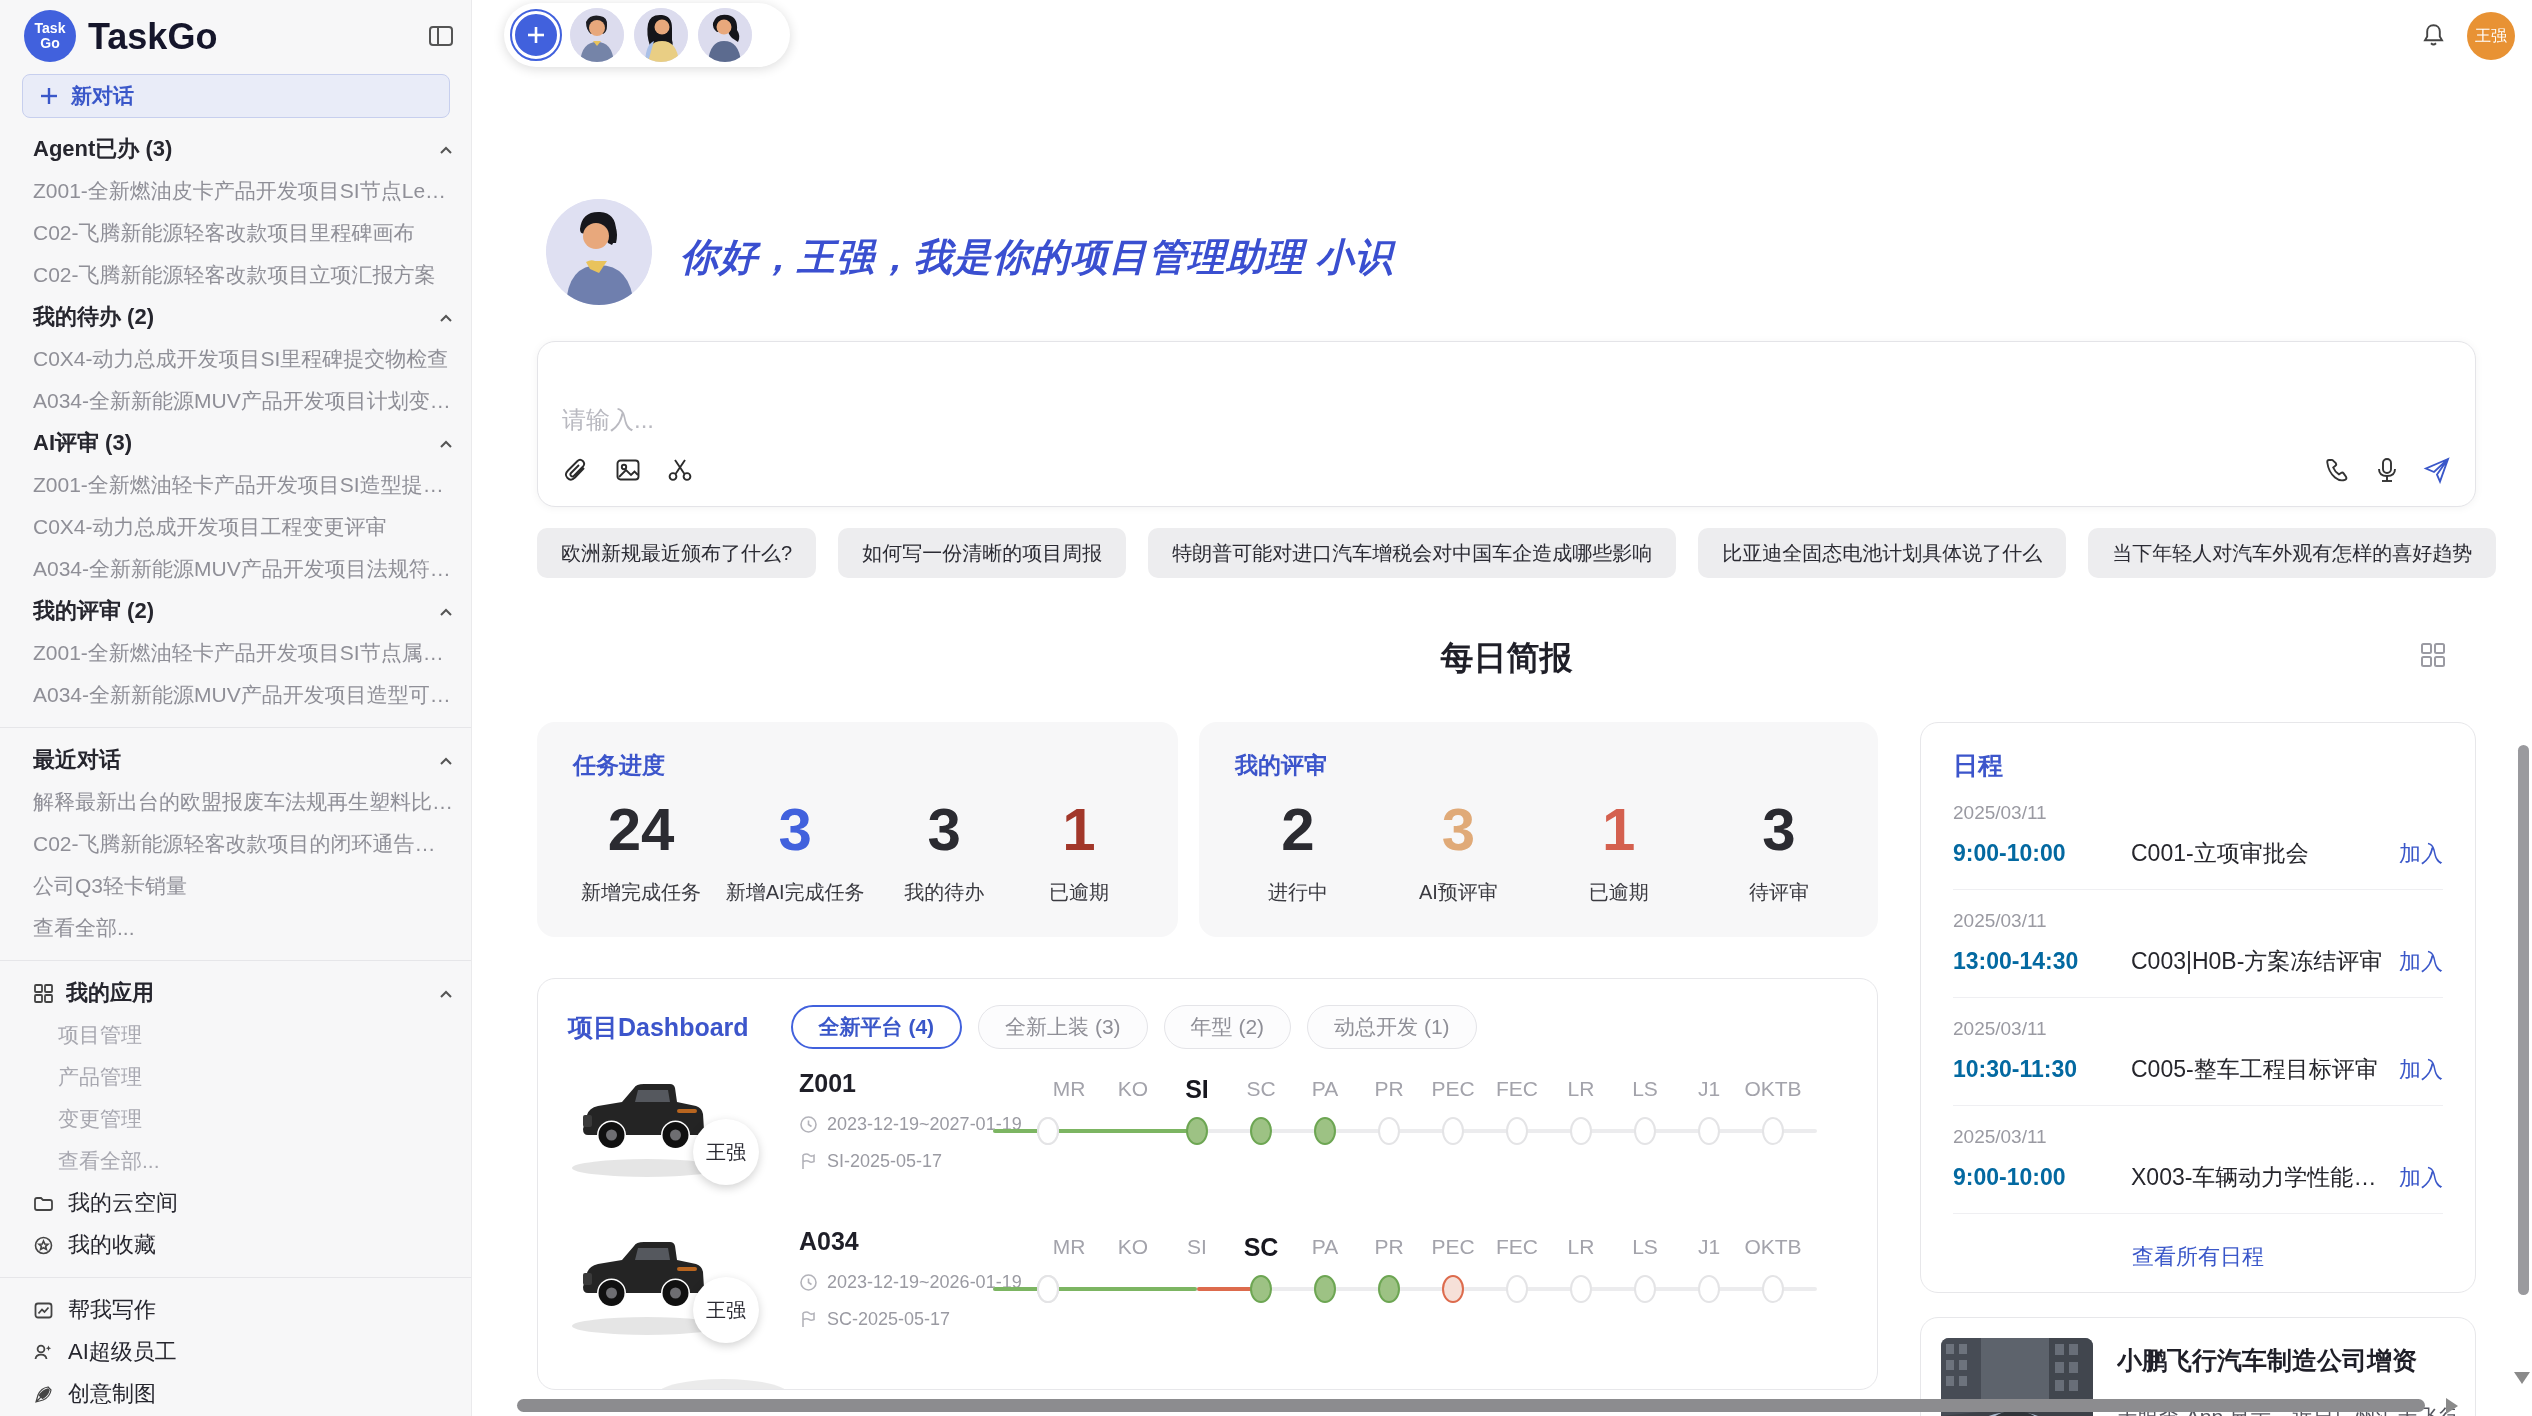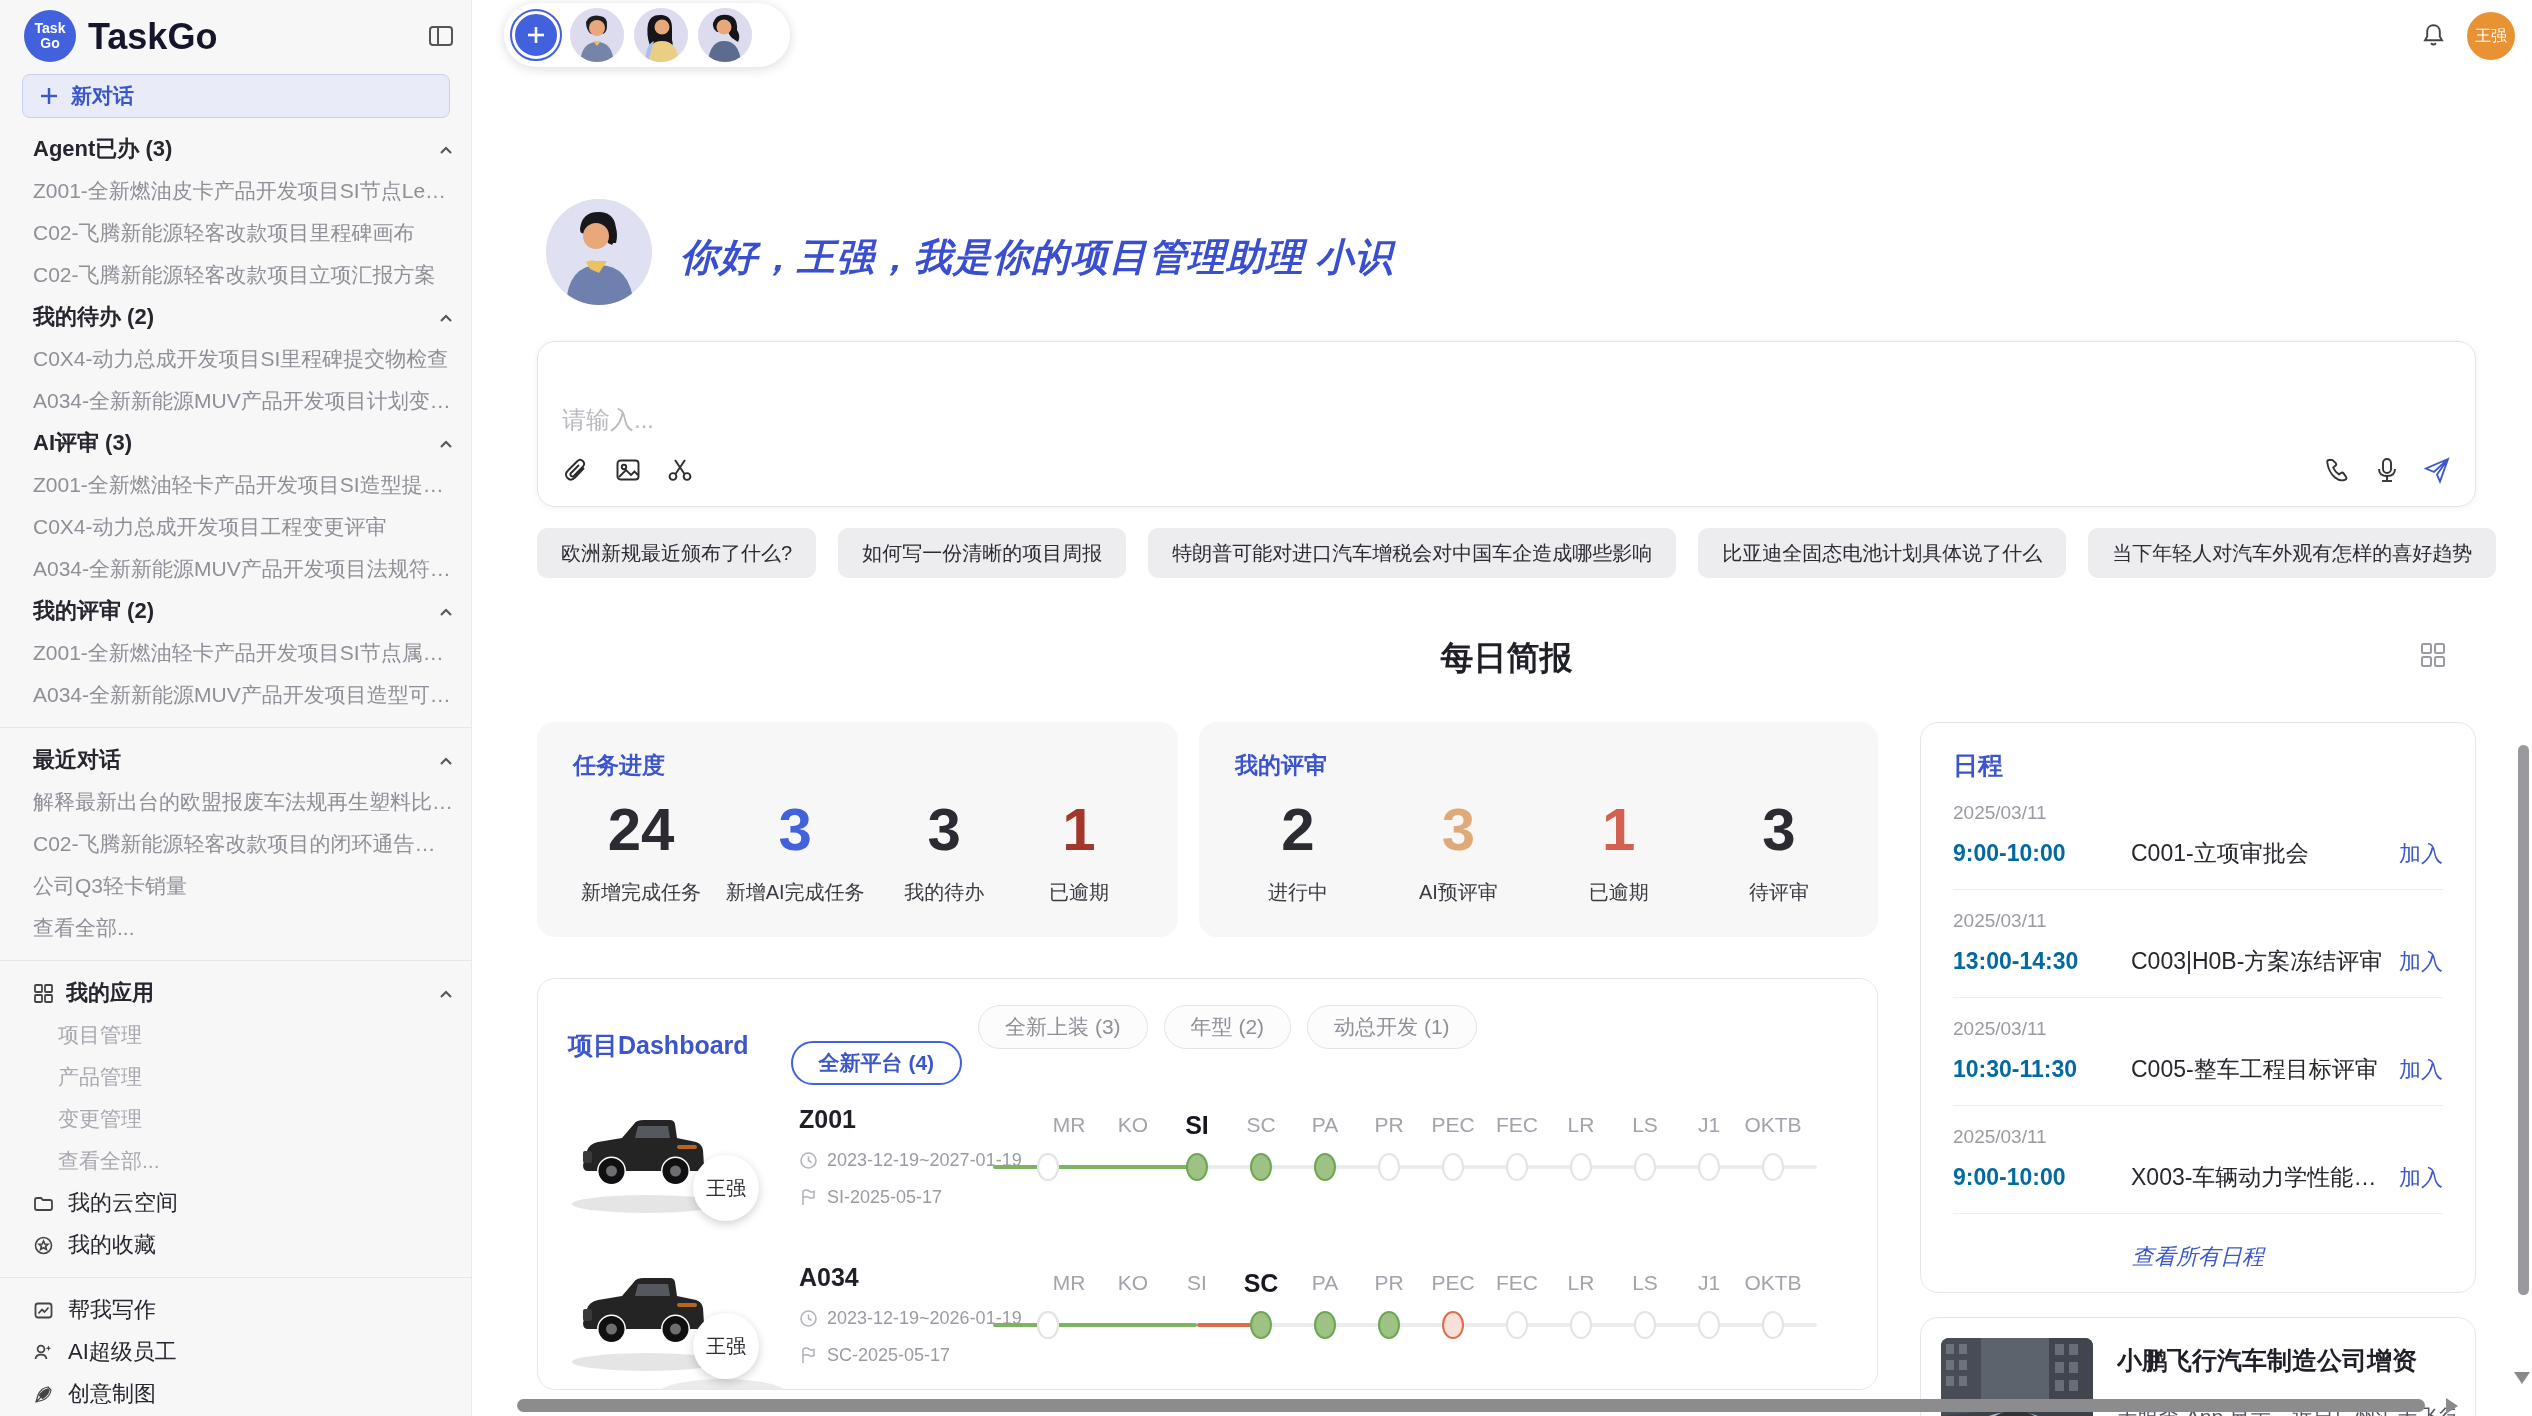--- a/index.html
+++ b/index.html
@@ -78,21 +78,21 @@
   .c-tan { color:#e0aa78; } .c-coral { color:#d4604f; }
 
   
   .dash-card { position:absolute; left:537px; top:978px; width:1341px; height:412px; background:#fff;
     border:1px solid #e7e7ea; border-radius:18px; overflow:hidden; }
   .dash-head { display:flex; align-items:center; gap:42px; padding:26px 30px 0 30px; }
   .dash-title { font-size:25px; font-weight:600; color:#3c55cb; }
   .dash-tabs { display:flex; gap:16px; }
   .tab { height:44px; line-height:42px; border-radius:22px; padding:0 26px; font-size:21px;
     color:#8f8f97; background:#fcfcfd; border:1px solid #e4e4e8; cursor:pointer; white-space:nowrap; }
-  .tab.active { color:#3a57c9; border:2px solid #4161dd; background:#fff; font-weight:600; line-height:40px;margin-top:36px; }
+  .tab.active { color:#3a57c9; border:2px solid #4161dd; background:#fff; font-weight:600; line-height:40px; }
   .proj-row { position:relative; height:158px; }
   .truck { position:absolute; left:39px; top:20px; width:132px; height:88px; }
   .truck-shadow { position:absolute; left:34px; top:104px; width:150px; height:18px; border-radius:50%;
     background:rgba(0,0,0,.10); }
   .owner-badge { position:absolute; left:155px; top:64px; width:66px; height:66px; border-radius:50%;
     background:#fff; box-shadow:0 3px 10px rgba(0,0,0,.18); display:flex; align-items:center; justify-content:center;
     font-size:20px; color:#2b2b33; }
   .proj-info { position:absolute; left:261px; top:14px; width:250px; }
   .proj-code { font-size:25px; font-weight:700; color:#1f1f28; }
   .proj-meta { display:flex; align-items:center; gap:9px; margin-top:16px; font-size:18px; color:#9a9aa2; white-space:nowrap; }
@@ -120,21 +120,21 @@
   .sched-card { position:absolute; left:1920px; top:722px; width:556px; height:571px; background:#fff;
     border:1px solid #e7e7ea; border-radius:18px; padding:26px 32px 20px 32px; display:flex; flex-direction:column; }
   .sched-title { text-align:left; font-size:25px; font-weight:600; color:#3c55cb; }
   .sched-item { padding:20px 0 20px 0; border-bottom:1px solid #efeff2; }
   .sched-item:last-of-type { border-bottom:none; }
   .sched-date { font-size:19px; color:#9a9aa2; }
   .sched-line { display:flex; align-items:center; margin-top:14px; }
   .sched-time { width:178px; font-size:23px; font-weight:700; color:#0369a1; flex:0 0 auto; }
   .sched-name { font-size:23px; color:#26262c; flex:1 1 auto; overflow:hidden; text-overflow:ellipsis; white-space:nowrap; }
   .sched-join { font-size:22px; color:#3a57c9; margin-left:16px; cursor:pointer; flex:0 0 auto; }
-  .sched-footer { margin-top:auto; text-align:center; font-size:22px; color:#3a57c9; cursor:pointer;font-style:italic; }
+  .sched-footer { margin-top:auto; text-align:center; font-size:22px; color:#3a57c9; cursor:pointer; }
 
   
   .news-card { position:absolute; left:1920px; top:1317px; width:556px; height:150px; background:#fff;
     border:1px solid #e7e7ea; border-radius:18px; padding:20px; display:flex; gap:24px; overflow:hidden; }
   .news-img { width:152px; height:120px; border-radius:8px; overflow:hidden; flex:0 0 auto; }
   .news-body { flex:1 1 auto; overflow:hidden; }
   .news-title { font-size:25px; font-weight:700; color:#1f1f28; margin-top:6px; white-space:nowrap; }
   .news-snippet { font-size:21px; color:#55555e; margin-top:26px; white-space:nowrap; overflow:hidden; }
 
   

